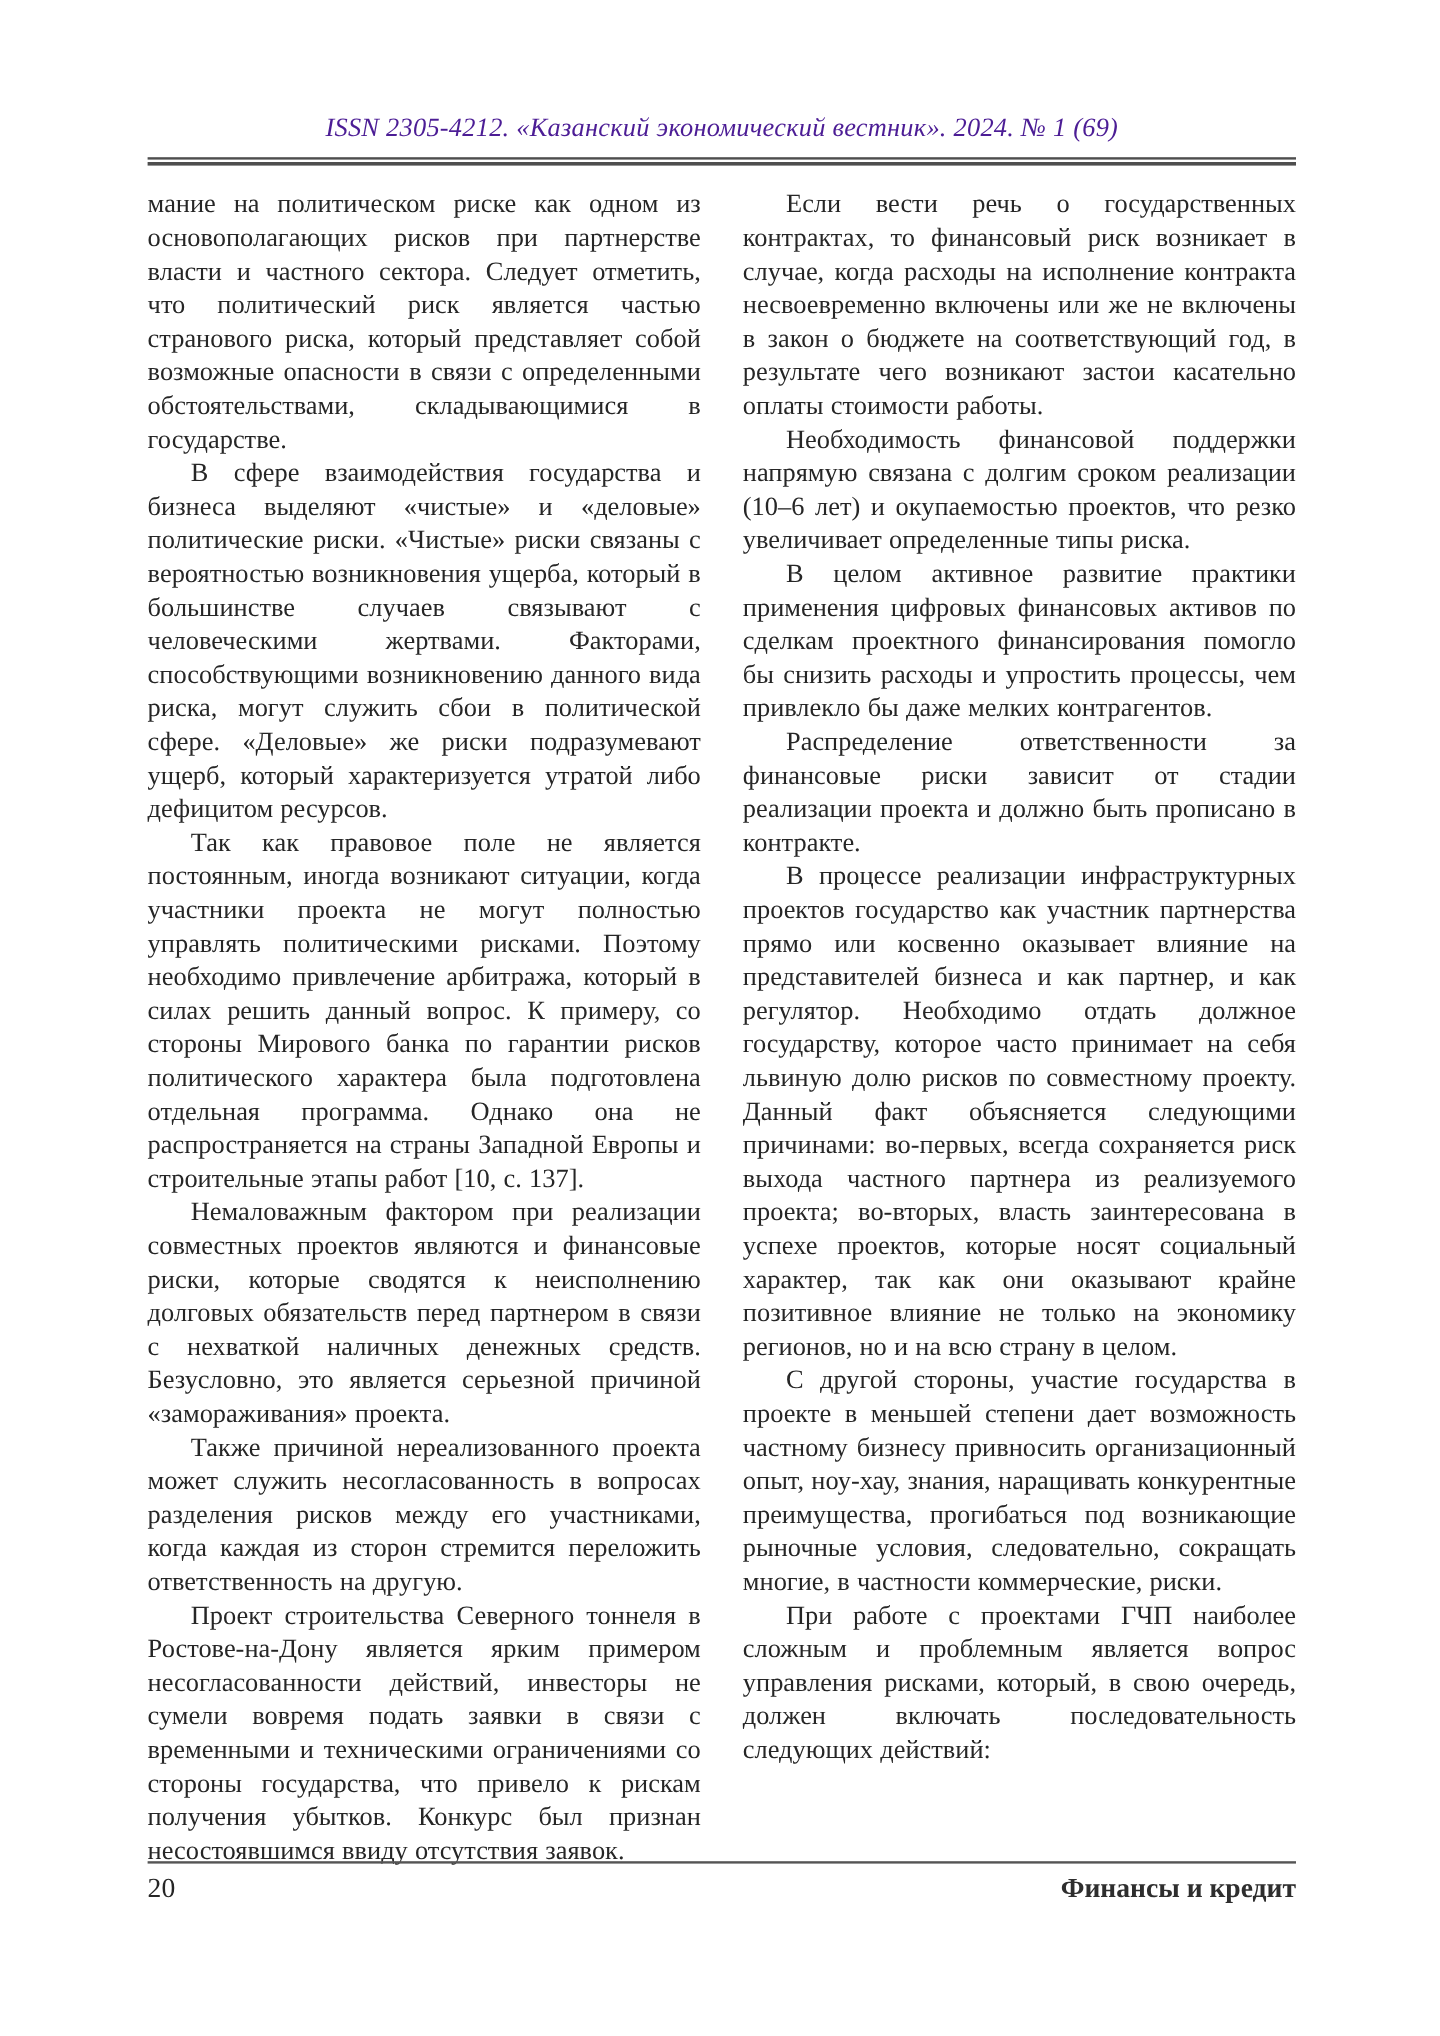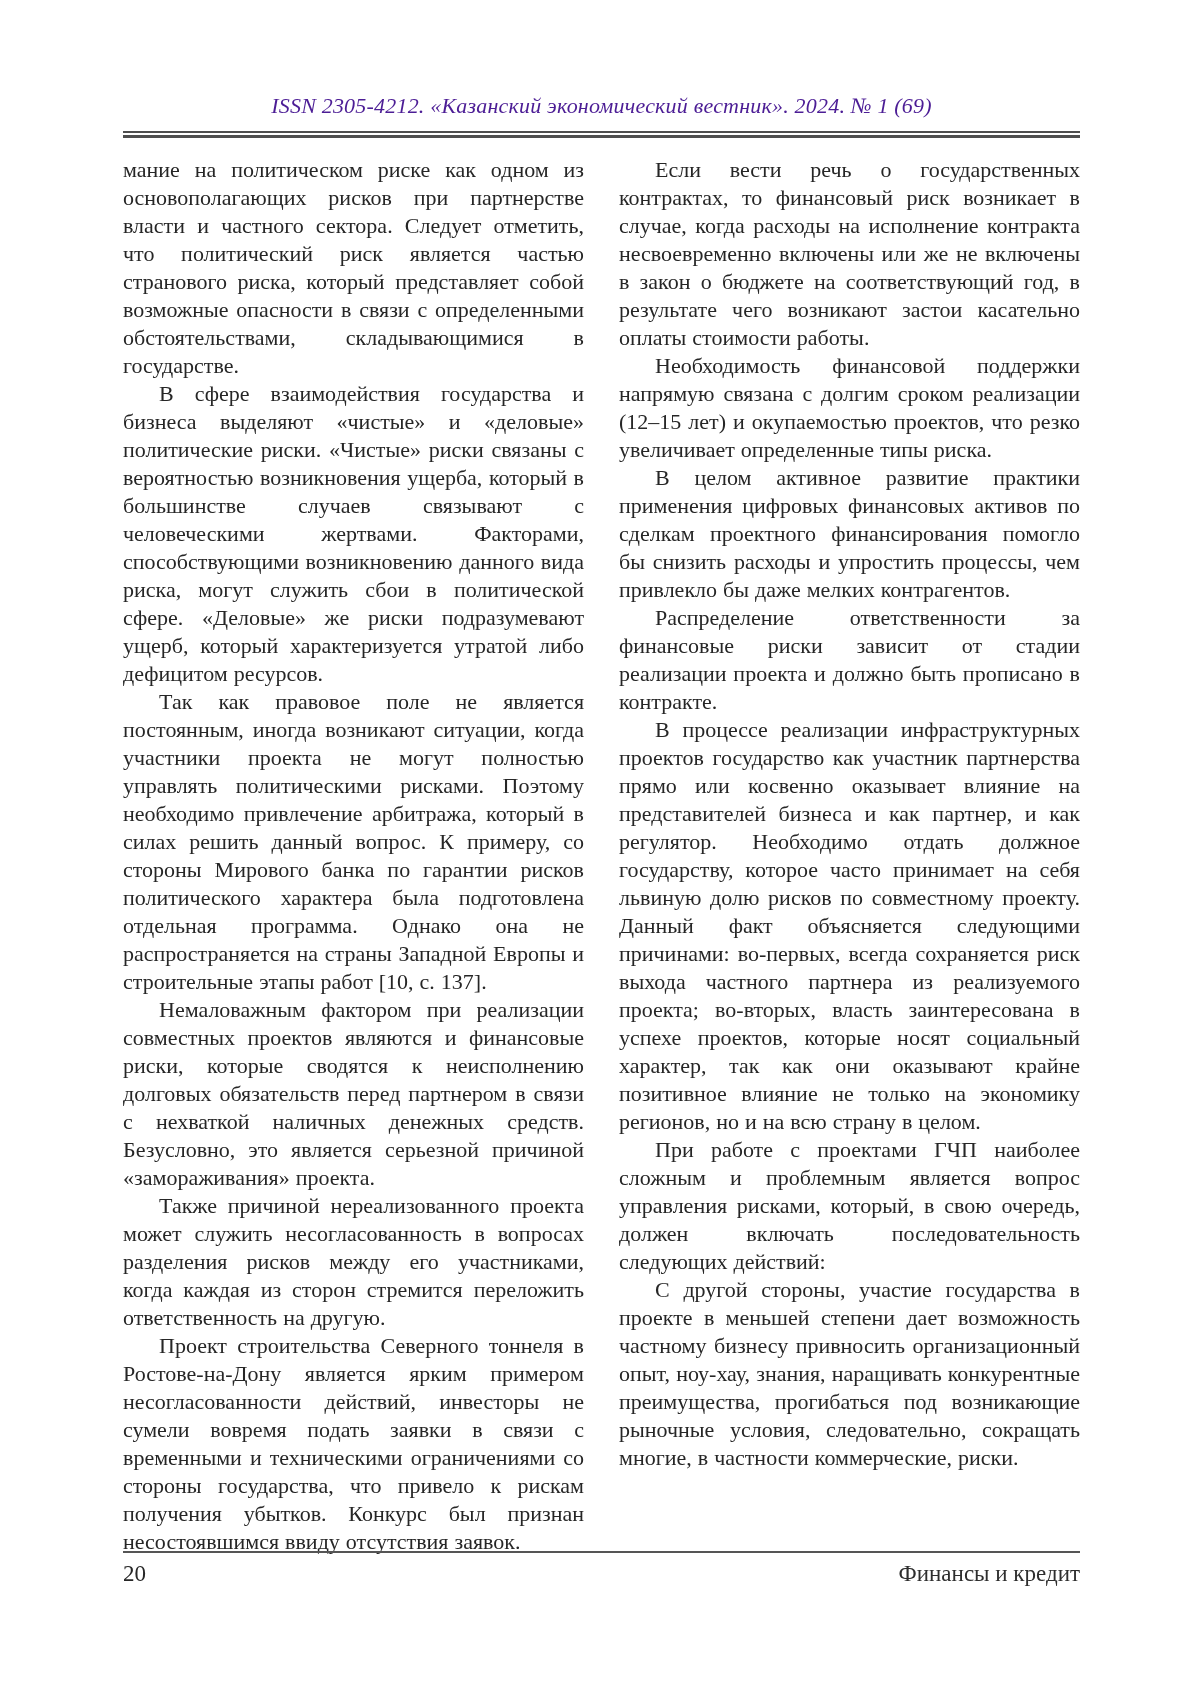--- a/index.html
+++ b/index.html
@@ -72,21 +72,21 @@
     position: absolute;
     top: 1561px;
     left: 123px;
     width: 957px;
     display: flex;
     justify-content: space-between;
     align-items: baseline;
     font-size: 23px;
   }
   .section-title {
-    font-weight: normal;
+    font-weight: bold;
     color: #2e2e2e;
   }
 </style>
 </head>
 <body>
 
 <div class="page">
 
   <div class="running-head">ISSN 2305-4212. «Казанский экономический вестник». 2024. № 1 (69)</div>
 
@@ -96,26 +96,26 @@
     <div class="col" lang="ru">
         <p class="para no-indent">мание на политическом риске как одном из основополагающих рисков при партнерстве власти и частного сектора. Следует отметить, что политический риск является частью странового риска, который представляет собой возможные опасности в связи с определенными обстоятельствами, складывающимися в государстве.</p>
         <p class="para">В сфере взаимодействия государства и бизнеса выделяют «чистые» и «деловые» политические риски. «Чистые» риски связаны с вероятностью возникновения ущерба, который в большинстве случаев связывают с человеческими жертвами. Факторами, способствующими возникновению данного вида риска, могут служить сбои в политической сфере. «Деловые» же риски подразумевают ущерб, который характеризуется утратой либо дефицитом ресурсов.</p>
         <p class="para">Так как правовое поле не является постоянным, иногда возникают ситуации, когда участники проекта не могут полностью управлять политическими рисками. Поэтому необходимо привлечение арбитража, который в силах решить данный вопрос. К примеру, со стороны Мирового банка по гарантии рисков политического характера была подготовлена отдельная программа. Однако она не распространяется на страны Западной Европы и строительные этапы работ [10, с. 137].</p>
         <p class="para">Немаловажным фактором при реализации совместных проектов являются и финансовые риски, которые сводятся к неисполнению долговых обязательств перед партнером в связи с нехваткой наличных денежных средств. Безусловно, это является серьезной причиной «замораживания» проекта.</p>
         <p class="para">Также причиной нереализованного проекта может служить несогласованность в вопросах разделения рисков между его участниками, когда каждая из сторон стремится переложить ответственность на другую.</p>
         <p class="para">Проект строительства Северного тоннеля в Ростове-на-Дону является ярким примером несогласованности действий, инвесторы не сумели вовремя подать заявки в связи с временными и техническими ограничениями со стороны государства, что привело к рискам получения убытков. Конкурс был признан несостоявшимся ввиду отсутствия заявок.</p>
       </div>
     <div class="col" lang="ru">
         <p class="para">Если вести речь о государственных контрактах, то финансовый риск возникает в случае, когда расходы на исполнение контракта несвоевременно включены или же не включены в закон о бюджете на соответствующий год, в результате чего возникают застои касательно оплаты стоимости работы.</p>
-        <p class="para">Необходимость финансовой поддержки напрямую связана с долгим сроком реализации (12–15 лет) и окупаемостью проектов, что резко увеличивает определенные типы риска.</p>
+        <p class="para">Необходимость финансовой поддержки напрямую связана с долгим сроком реализации (10–6 лет) и окупаемостью проектов, что резко увеличивает определенные типы риска.</p>
         <p class="para">В целом активное развитие практики применения цифровых финансовых активов по сделкам проектного финансирования помогло бы снизить расходы и упростить процессы, чем привлекло бы даже мелких контрагентов.</p>
         <p class="para">Распределение ответственности за финансовые риски зависит от стадии реализации проекта и должно быть прописано в контракте.</p>
         <p class="para">В процессе реализации инфраструктурных проектов государство как участник партнерства прямо или косвенно оказывает влияние на представителей бизнеса и как партнер, и как регулятор. Необходимо отдать должное государству, которое часто принимает на себя львиную долю рисков по совместному проекту. Данный факт объясняется следующими причинами: во-первых, всегда сохраняется риск выхода частного партнера из реализуемого проекта; во-вторых, власть заинтересована в успехе проектов, которые носят социальный характер, так как они оказывают крайне позитивное влияние не только на экономику регионов, но и на всю страну в целом.</p>
+        <p class="para">С другой стороны, участие государства в проекте в меньшей степени дает возможность частному бизнесу привносить организационный опыт, ноу-хау, знания, наращивать конкурентные преимущества, прогибаться под возникающие рыночные условия, следовательно, сокращать многие, в частности коммерческие, риски.</p>
         <p class="para">При работе с проектами ГЧП наиболее сложным и проблемным является вопрос управления рисками, который, в свою очередь, должен включать последовательность следующих действий:</p>
-        <p class="para">С другой стороны, участие государства в проекте в меньшей степени дает возможность частному бизнесу привносить организационный опыт, ноу-хау, знания, наращивать конкурентные преимущества, прогибаться под возникающие рыночные условия, следовательно, сокращать многие, в частности коммерческие, риски.</p>
       </div>
   </div>
 
   <div class="foot-rule"></div>
 
   <div class="page-footer">
     <span class="page-number">20</span>
     <span class="section-title">Финансы и кредит</span>
   </div>
 

